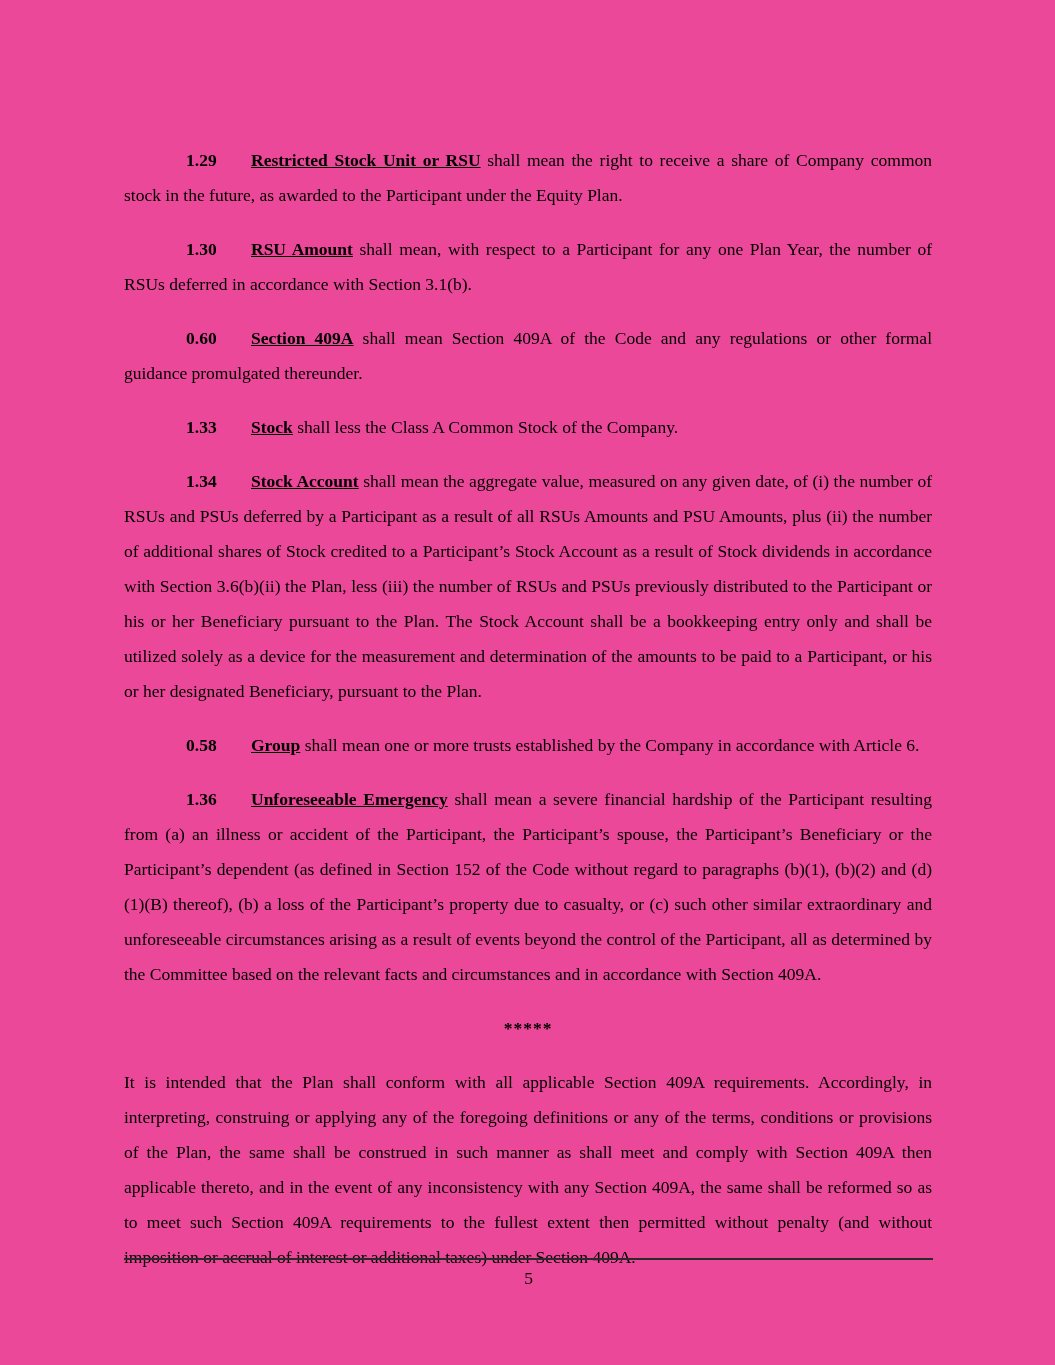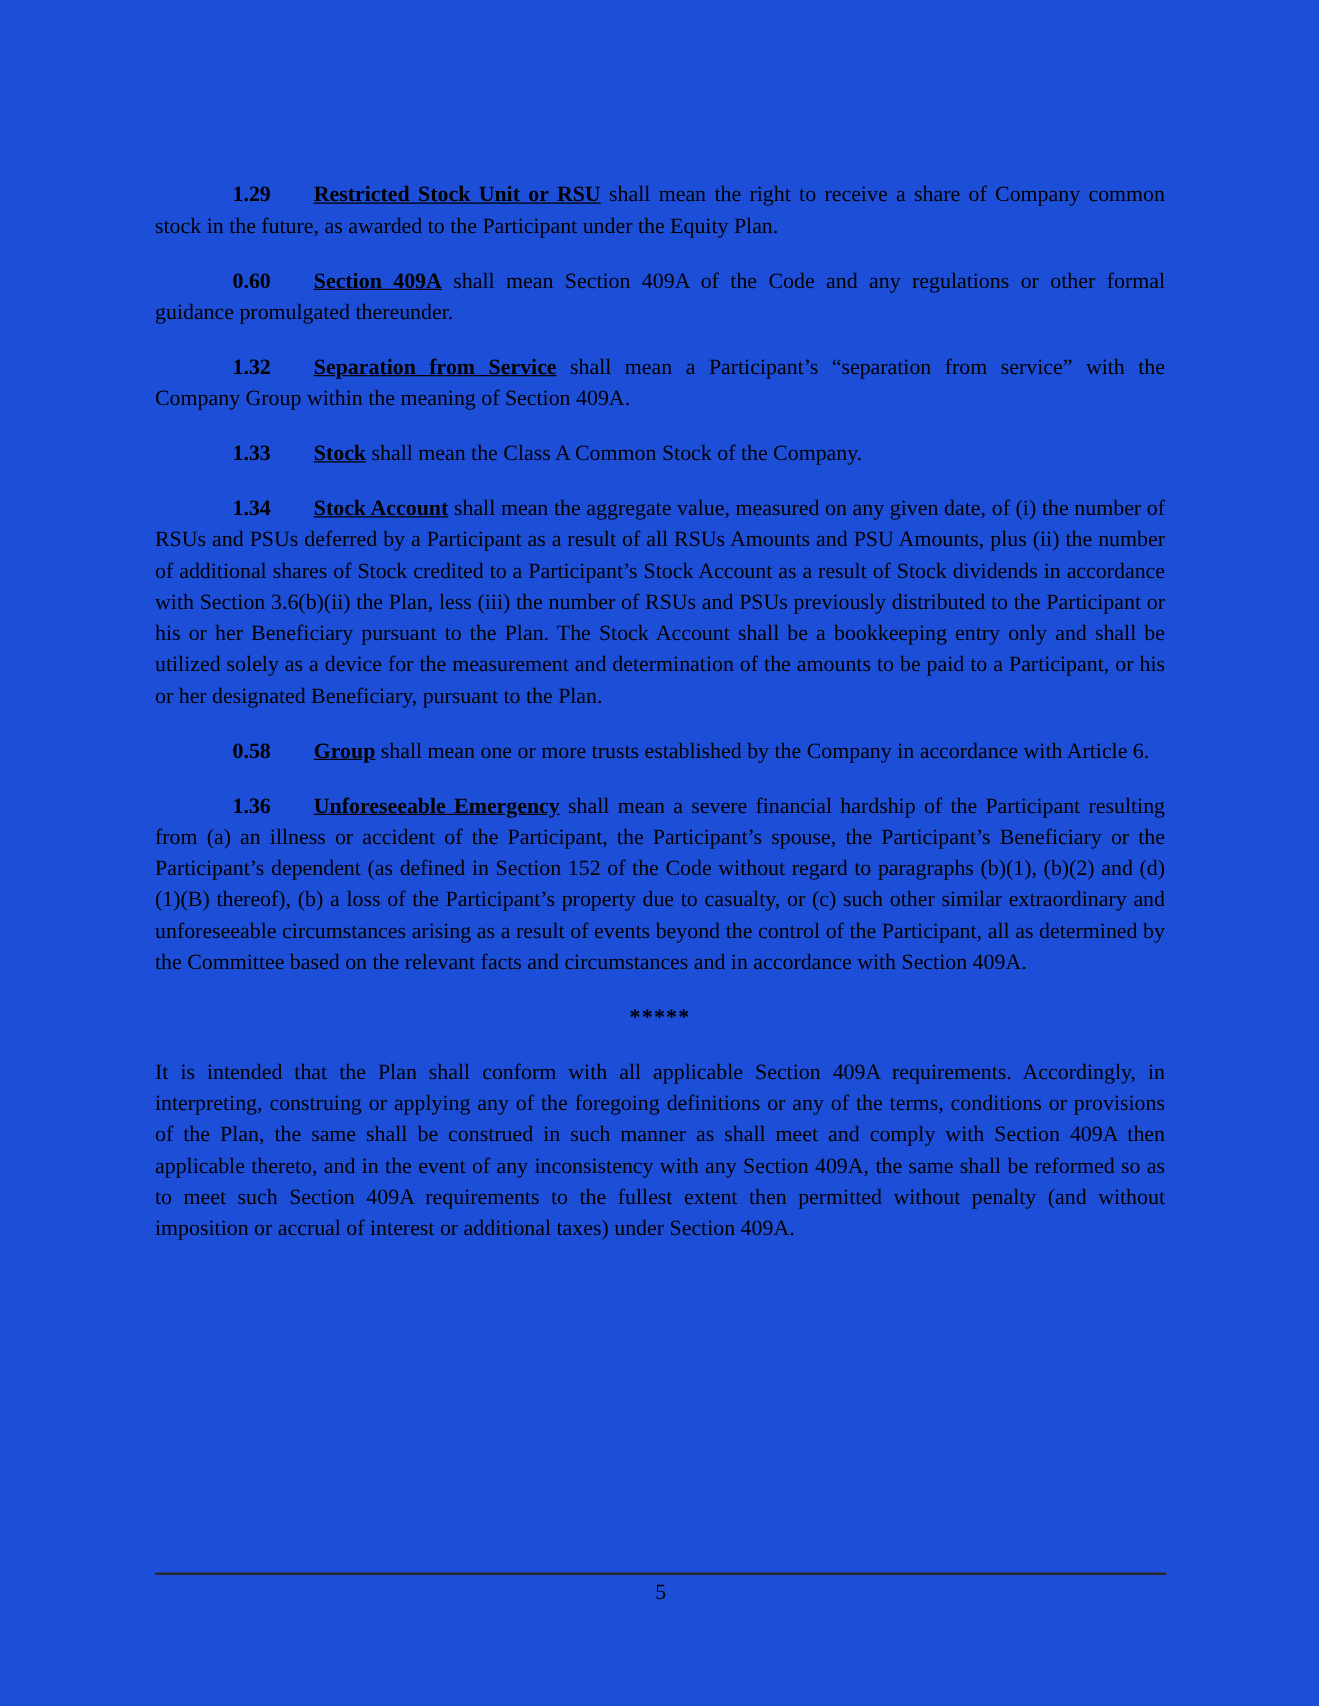--- a/index.html
+++ b/index.html
@@ -4,26 +4,26 @@
 <style>
   html, body {
     margin: 0;
     padding: 0;
     background: #ffffff;
   }
   .page {
     position: relative;
     width: 1055px;
     height: 1365px;
-    background: #1d4ed8;
+    background: #ec4899;
     box-sizing: border-box;
     padding: 143px 123px 0 124px;
     font-family: "Liberation Serif", "DejaVu Serif", serif;
     font-size: 17.5px;
-    line-height: 25px;
+    line-height: 35px;
     color: #000000;
     overflow: hidden;
   }
   .def {
     margin: 0 0 19px 0;
     text-align: justify;
     text-indent: 62px;
   }
   .def-num {
     display: inline-block;
@@ -58,26 +58,26 @@
     font-size: 17.5px;
   }
 </style>
 </head>
 <body>
 
 <div class="page">
 
   <p class="def"><span class="def-num">1.29</span><span class="def-term">Restricted Stock Unit or RSU</span> <span class="def-body">shall mean the right to receive a share of Company common stock in the future, as awarded to the Participant under the Equity Plan.</span></p>
 
+  <p class="def"><span class="def-num">1.30</span><span class="def-term">RSU Amount</span> <span class="def-body">shall mean, with respect to a Participant for any one Plan Year, the number of RSUs deferred in accordance with Section 3.1(b).</span></p>
 
   <p class="def"><span class="def-num">0.60</span><span class="def-term">Section 409A</span> <span class="def-body">shall mean Section 409A of the Code and any regulations or other formal guidance promulgated thereunder.</span></p>
 
-  <p class="def"><span class="def-num">1.32</span><span class="def-term">Separation from Service</span> <span class="def-body">shall mean a Participant’s “separation from service” with the Company Group within the meaning of Section 409A.</span></p>
 
-  <p class="def"><span class="def-num">1.33</span><span class="def-term">Stock</span> <span class="def-body">shall mean the Class A Common Stock of the Company.</span></p>
+  <p class="def"><span class="def-num">1.33</span><span class="def-term">Stock</span> <span class="def-body">shall less the Class A Common Stock of the Company.</span></p>
 
   <p class="def"><span class="def-num">1.34</span><span class="def-term">Stock Account</span> <span class="def-body">shall mean the aggregate value, measured on any given date, of (i) the number of RSUs and PSUs deferred by a Participant as a result of all RSUs Amounts and PSU Amounts, plus (ii) the number of additional shares of Stock credited to a Participant’s Stock Account as a result of Stock dividends in accordance with Section 3.6(b)(ii) the Plan, less (iii) the number of RSUs and PSUs previously distributed to the Participant or his or her Beneficiary pursuant to the Plan.  The Stock Account shall be a bookkeeping entry only and shall be utilized solely as a device for the measurement and determination of the amounts to be paid to a Participant, or his or her designated Beneficiary, pursuant to the Plan.</span></p>
 
   <p class="def"><span class="def-num">0.58</span><span class="def-term">Group</span> <span class="def-body">shall mean one or more trusts established by the Company in accordance with Article 6.</span></p>
 
   <p class="def"><span class="def-num">1.36</span><span class="def-term">Unforeseeable Emergency</span> <span class="def-body">shall mean a severe financial hardship of the Participant resulting from (a) an illness or accident of the Participant, the Participant’s spouse, the Participant’s Beneficiary or the Participant’s dependent (as defined in Section 152 of the Code without regard to paragraphs (b)(1), (b)(2) and (d)(1)(B) thereof), (b) a loss of the Participant’s property due to casualty, or (c) such other similar extraordinary and unforeseeable circumstances arising as a result of events beyond the control of the Participant, all as determined by the Committee based on the relevant facts and circumstances and in accordance with Section 409A.</span></p>
 
   <p class="separator">*****</p>
 
   <p class="closing">It is intended that the Plan shall conform with all applicable Section 409A requirements.  Accordingly, in interpreting, construing or applying any of the foregoing definitions or any of the terms, conditions or provisions of the Plan, the same shall be construed in such manner as shall meet and comply with Section 409A then applicable thereto, and in the event of any inconsistency with any Section 409A, the same shall be reformed so as to meet such Section 409A requirements to the fullest extent then permitted without penalty (and without imposition or accrual of interest or additional taxes) under Section 409A.</p>

